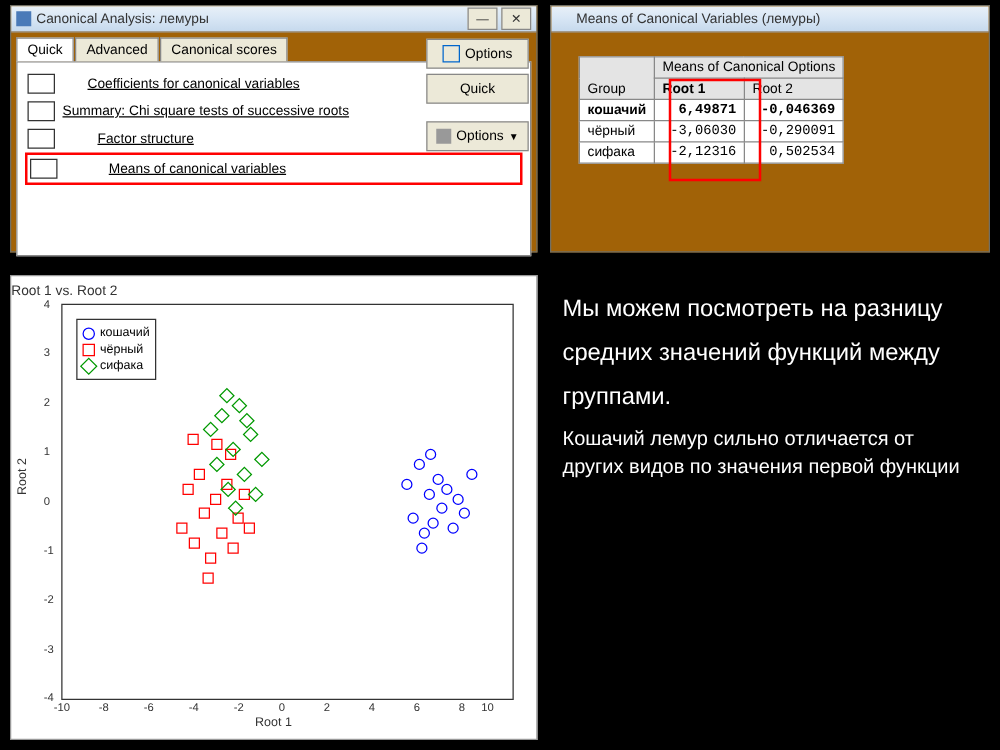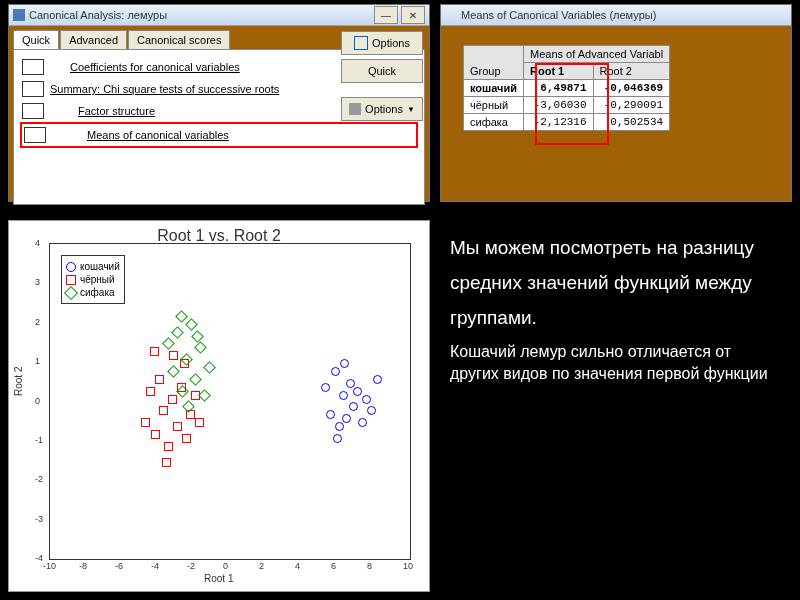--- a/index.html
+++ b/index.html
@@ -28,21 +28,21 @@
 .chart{position:absolute;background:#fff;border:1px solid #999}
 .chart-inner{position:absolute;border:1px solid #333}
 .legend{position:absolute;border:1px solid #333;background:#fff;padding:4px;font-size:10px}
 .legend div{display:flex;align-items:center;gap:4px;line-height:13px}
 .mk{width:8px;height:8px;display:inline-block}
 .mk.sq{border:1px solid}
 .mk.ci{border:1px solid;border-radius:50%}
 .mk.di{width:8px;height:8px;transform:rotate(45deg);border:1px solid}
 .tick{position:absolute;font-size:9px;color:#333}
 .axlabel{position:absolute;font-size:10px;color:#333}
-.ctitle{position:absolute;font-size:16px;color:#333;width:100%;text-align:center}
+.ctitle{position:absolute;font-size:11px;color:#333;width:100%;text-align:left}
 .pt{position:absolute;width:7px;height:7px;margin-left:-3px;margin-top:-3px}
 .pt.sq{border:1px solid #f00}
 .pt.ci{border:1px solid #00f;border-radius:50%}
 .pt.di{border:1px solid #090;transform:rotate(45deg)}
 .note{position:absolute;color:#fff;font-family:Arial,sans-serif}
 .note .l1{font-size:19px;line-height:35px}
 .note .l2{font-size:16px;line-height:22px}
 </style>
 </head>
 <body>
@@ -94,21 +94,21 @@
 
 <div class="panel" style="left:440px;top:4px;width:350px;height:196px;overflow:hidden">
   <div class="titlebar" style="padding-left:20px">
     <span>Means of Canonical Variables (лемуры)</span>
   </div>
   <div style="position:absolute;left:22px;top:40px">
     <table class="tbl">
       <tbody>
           <tr>
         <th rowspan="2" style="vertical-align:bottom">Group</th>
-        <th colspan="2">Means of Advanced Variabl</th>
+        <th colspan="2">Means of Canonical Options</th>
       </tr>
       <tr>
         <th class="bold">Root 1</th>
         <th>Root 2</th>
       </tr>
       <tr class="bold">
             <td>кошачий</td>
             <td class="num">6,49871</td>
             <td class="num">-0,046369</td>
           </tr>
@@ -197,21 +197,21 @@
       <div class="tick" style="left: 34px; top: 340px;">-10</div>
       <div class="tick" style="left: 70px; top: 340px;">-8</div>
       <div class="tick" style="left: 106px; top: 340px;">-6</div>
       <div class="tick" style="left: 142px; top: 340px;">-4</div>
       <div class="tick" style="left: 178px; top: 340px;">-2</div>
       <div class="tick" style="left: 214px; top: 340px;">0</div>
       <div class="tick" style="left: 250px; top: 340px;">2</div>
       <div class="tick" style="left: 286px; top: 340px;">4</div>
       <div class="tick" style="left: 322px; top: 340px;">6</div>
       <div class="tick" style="left: 358px; top: 340px;">8</div>
-      <div class="tick" style="left: 394px; top: 340px;">10</div>
+      <div class="tick" style="left: 376px; top: 340px;">10</div>
     </div>
   <div id="yticks">
       <div class="tick" style="left: 26px; top: 332px;">-4</div>
       <div class="tick" style="left: 26px; top: 292.625px;">-3</div>
       <div class="tick" style="left: 26px; top: 253.25px;">-2</div>
       <div class="tick" style="left: 26px; top: 213.875px;">-1</div>
       <div class="tick" style="left: 26px; top: 174.5px;">0</div>
       <div class="tick" style="left: 26px; top: 135.125px;">1</div>
       <div class="tick" style="left: 26px; top: 95.75px;">2</div>
       <div class="tick" style="left: 26px; top: 56.375px;">3</div>

